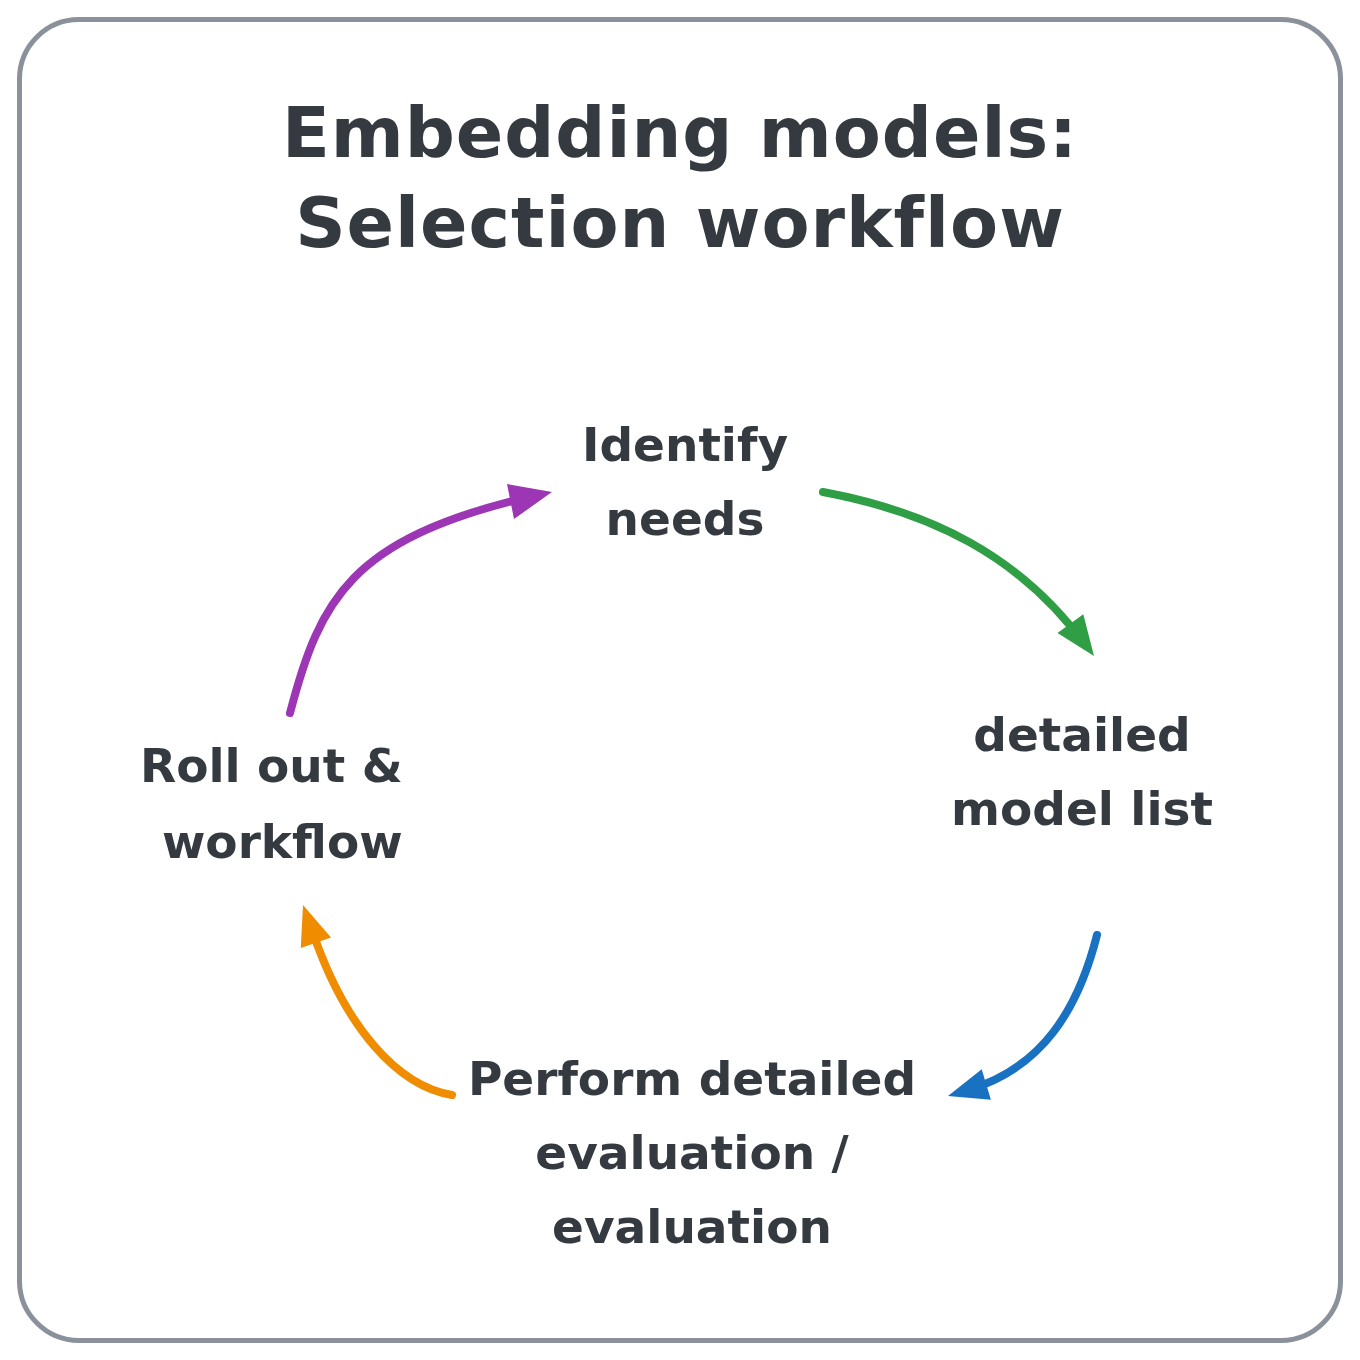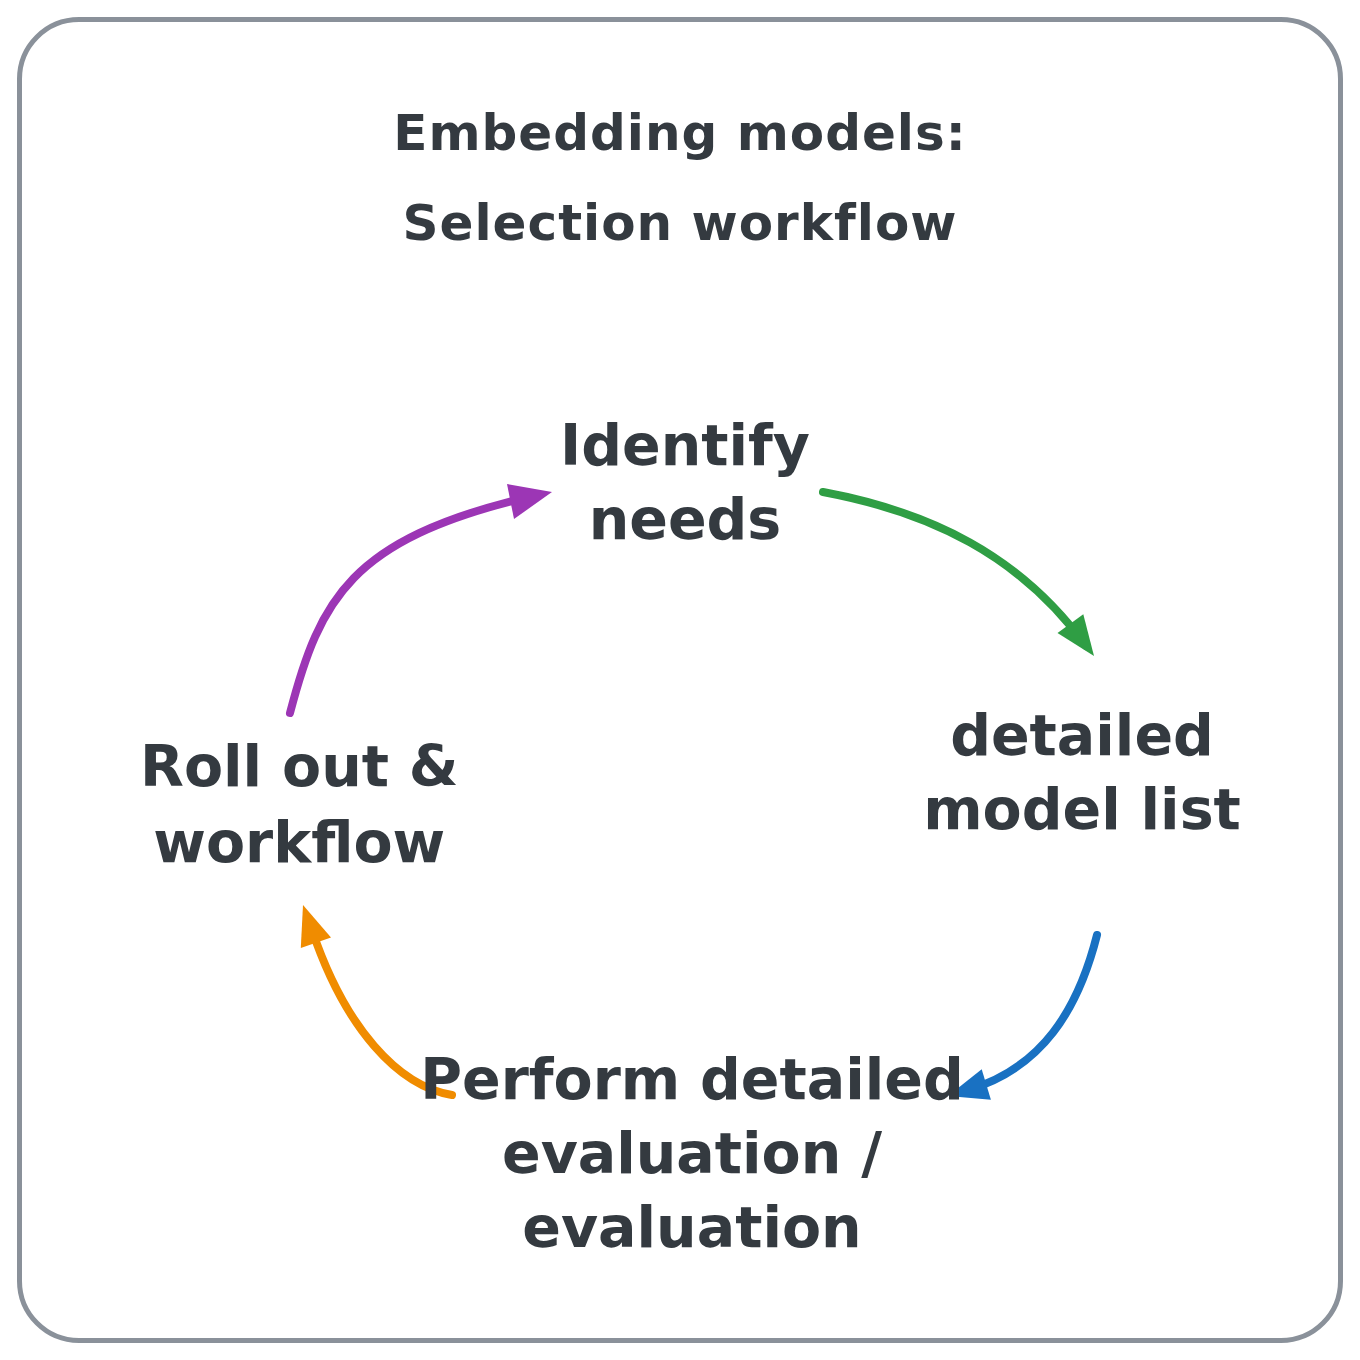--- a/index.html
+++ b/index.html
@@ -26,36 +26,36 @@
     border-radius: 62px;
     box-sizing: border-box;
   }
   .title {
     position: absolute;
     left: 0;
     top: 88px;
     width: 100%;
     text-align: center;
     color: #343a40;
-    font-size: 50px;
+    font-size: 70px;
     font-weight: 700;
     line-height: 90px;
     letter-spacing: 1px;
   }
   .node {
     position: absolute;
     color: #343a40;
-    font-size: 57px;
+    font-size: 47px;
     font-weight: 700;
     line-height: 74px;
     text-align: center;
     white-space: nowrap;
   }
   .node.centered { transform: translateX(-50%); }
-  .node.left-aligned { text-align: center; line-height: 76px; }
+  .node.left-aligned { text-align: right; line-height: 76px; }
   svg.arrows {
     position: absolute;
     left: 0;
     top: 0;
     width: 1360px;
     height: 1360px;
     pointer-events: none;
   }
   svg.arrows path.shaft {
     fill: none;

